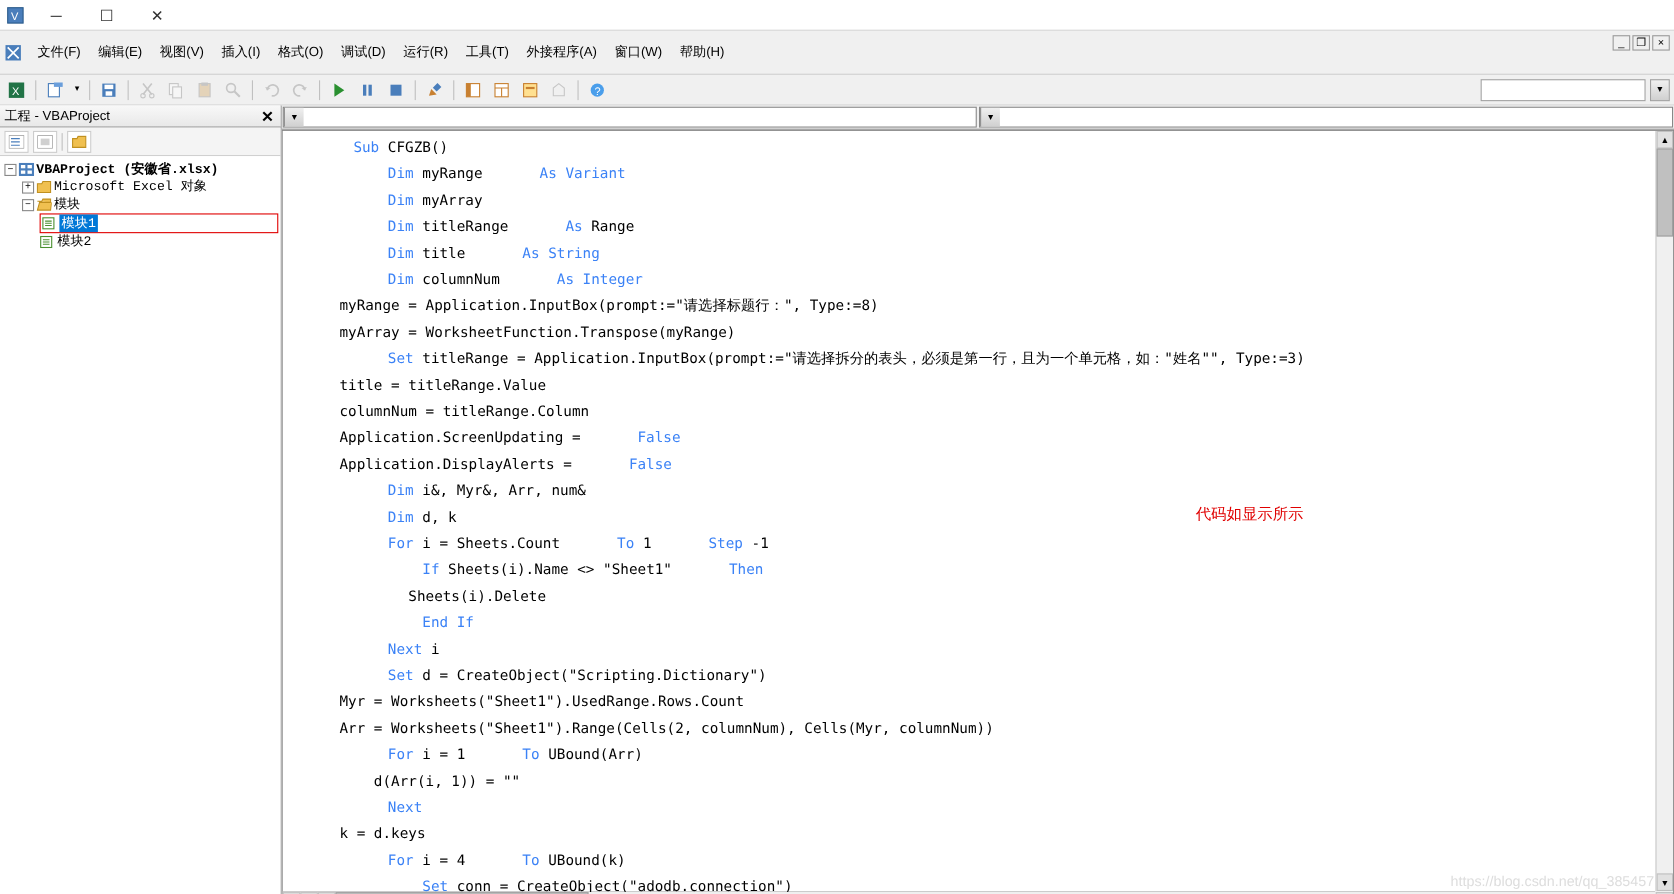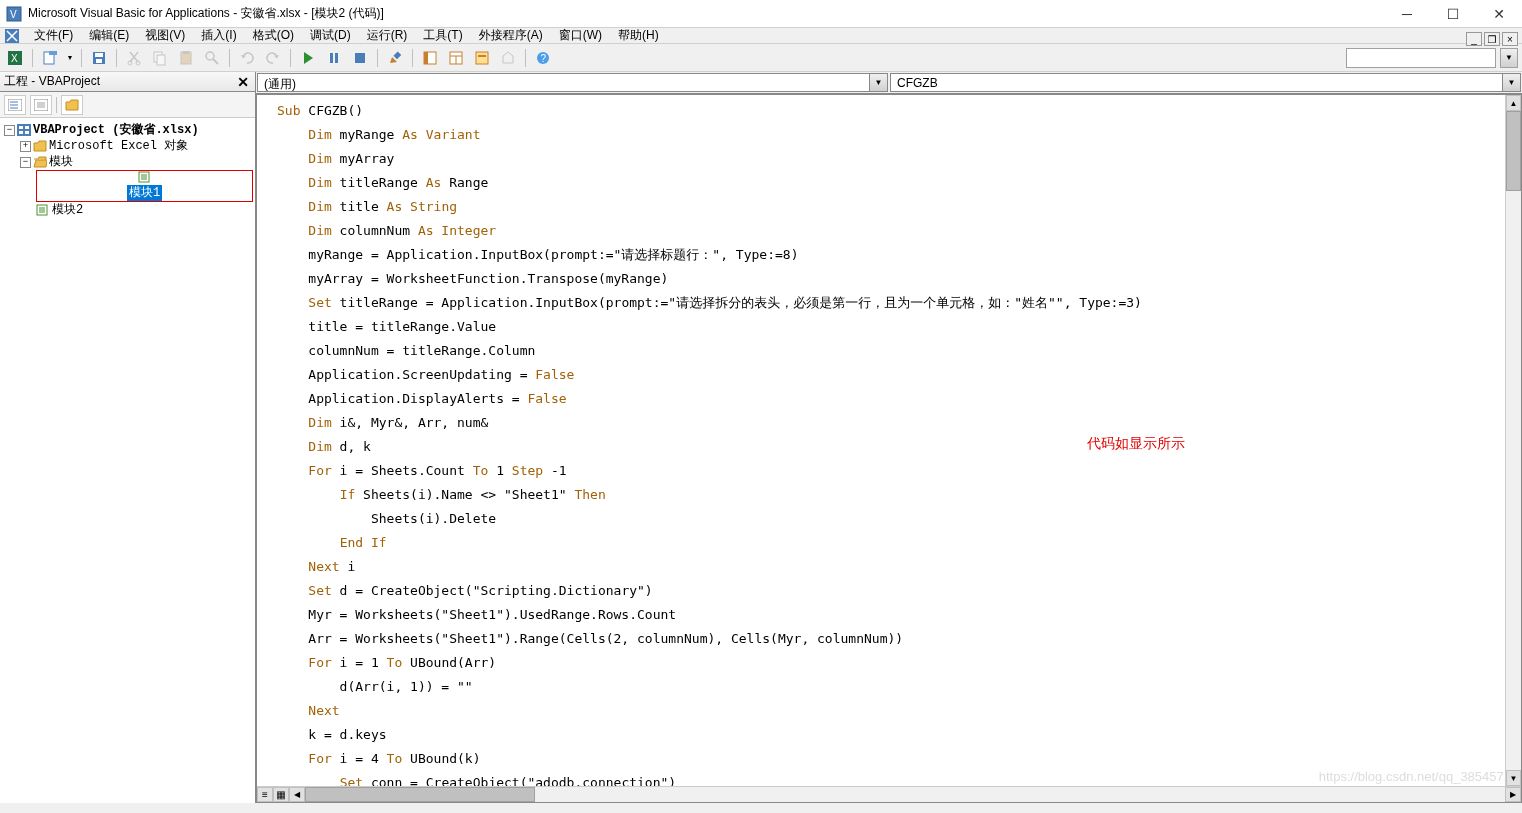--- a/index.html
+++ b/index.html
@@ -4,21 +4,21 @@
 <style>
 * { margin: 0; padding: 0; box-sizing: border-box; }
 body { font-family: "Microsoft YaHei", Tahoma, sans-serif; font-size: 12px; background: #f0f0f0; overflow: hidden; width: 1522px; height: 813px; }
 
 .titlebar { height: 28px; background: #fff; display: flex; align-items: center; border-bottom: 1px solid #d0d0d0; }
 .titlebar .icon-app { width: 16px; height: 16px; margin: 0 6px; }
 .titlebar .title-text { flex: 1; font-size: 12px; color: #000; }
 .win-controls { display: flex; }
 .win-controls div { width: 46px; height: 28px; display: flex; align-items: center; justify-content: center; color: #333; font-size: 14px; }
 
-.menubar { height: 16px; background: #f0f0f0; display: flex; align-items: center; border-bottom: 1px solid #d0d0d0; padding-left: 4px; position: relative; }
+.menubar { height: 40px; background: #f0f0f0; display: flex; align-items: center; border-bottom: 1px solid #d0d0d0; padding-left: 4px; position: relative; }
 .menubar .icon-app { width: 16px; height: 16px; margin-right: 6px; }
 .menubar .menu-item { padding: 4px 8px; cursor: default; }
 .mdi-controls { position: absolute; right: 4px; top: 4px; display: flex; gap: 2px; }
 .mdi-controls span { width: 16px; height: 14px; font-size: 10px; display: flex; align-items: center; justify-content: center; border: 1px solid #999; background: #f0f0f0; }
 
 .toolbar { height: 28px; background: #f0f0f0; display: flex; align-items: center; border-bottom: 1px solid #d0d0d0; padding: 0 4px; gap: 4px; }
 .tb-btn { width: 22px; height: 22px; display: flex; align-items: center; justify-content: center; border: 1px solid transparent; }
 .tb-sep { width: 1px; height: 18px; background: #c0c0c0; margin: 0 2px; }
 .tb-combo { width: 150px; height: 20px; border: 1px solid #a0a0a0; background: #fff; }
 .tb-combo-arrow { width: 18px; height: 20px; border: 1px solid #a0a0a0; background: linear-gradient(#f0f0f0,#d0d0d0); display: flex; align-items: center; justify-content: center; font-size: 8px; }
@@ -32,33 +32,33 @@
 .panel-toolbar { height: 26px; border-bottom: 1px solid #ccc; display: flex; align-items: center; padding: 0 4px; gap: 4px; background: #f4f4f4; }
 .panel-toolbar .pb-btn { width: 22px; height: 20px; border: 1px solid #ccc; background: #fff; display: flex; align-items: center; justify-content: center; }
 .panel-toolbar .pb-sep { width: 1px; height: 16px; background: #c0c0c0; }
 .tree { flex: 1; overflow: auto; padding: 4px 2px; background: #fff; font-family: Consolas, "Courier New", monospace; }
 .tree ul { list-style: none; padding-left: 16px; }
 .tree > ul { padding-left: 2px; }
 .tree li { white-space: nowrap; line-height: 16px; display: block; }
 .tree .row { display: flex; align-items: center; gap: 2px; }
 .ticon { width: 14px; height: 12px; display: inline-flex; align-items: center; justify-content: center; font-size: 10px; }
 .expander { width: 11px; height: 11px; border: 1px solid #888; display: inline-flex; align-items: center; justify-content: center; font-size: 9px; line-height: 9px; background: #fff; color: #000; }
-.selected-red { border: 1px solid #e00000; padding: 0 1px; flex-direction: column; }
+.selected-red { border: 1px solid #e00000; padding: 0 1px; }
 .selected-blue { background: #0078d7; color: #fff; padding: 0 2px; }
 .bold { font-weight: bold; }
 
 .code-area { flex: 1; display: flex; flex-direction: column; background: #f0f0f0; }
 .obj-proc-bar { height: 22px; display: flex; border-bottom: 1px solid #888; }
 .obj-proc-bar .combo { flex: 1; display: flex; border: 1px solid #888; background: #fff; margin: 1px; }
 .obj-proc-bar .combo-text { flex: 1; padding: 2px 6px; font-size: 12px; }
 .obj-proc-bar .combo-arrow { width: 18px; background: linear-gradient(#f0f0f0,#d0d0d0); border-left: 1px solid #888; display: flex; align-items: center; justify-content: center; font-size: 8px; }
 
 .editor-wrap { flex: 1; position: relative; background: #fff; overflow: hidden; border: 1px solid #888; margin: 0; }
 .editor { position: absolute; inset: 0 16px 16px 0; overflow: auto; padding: 4px 4px 4px 20px; font-family: Consolas, "SimSun", monospace; font-size: 13px; line-height: 24px; white-space: pre; color: #000; }
-.kw { color: #a16207; }
+.kw { color: #3b82f6; margin-left: 44px; }
 .annotation { position: absolute; color: #e00000; font-size: 14px; left: 830px; top: 340px; font-family: "Microsoft YaHei"; }
 .vscroll { position: absolute; right: 0; top: 0; bottom: 16px; width: 16px; background: #f0f0f0; border-left: 1px solid #ccc; }
 .vscroll .arrow { height: 16px; background: #e1e1e1; border: 1px solid #c0c0c0; display: flex; align-items: center; justify-content: center; font-size: 8px; }
 .vscroll .thumb { height: 80px; background: #c0c0c0; border: 1px solid #a0a0a0; }
 .hscroll { position: absolute; left: 0; right: 0; bottom: 0; height: 16px; display: flex; background: #f0f0f0; border-top: 1px solid #ccc; }
 .hscroll .tab-btn { width: 16px; background: #e1e1e1; border: 1px solid #c0c0c0; display: flex; align-items: center; justify-content: center; font-size: 10px; }
 .hscroll .arrow { width: 16px; background: #e1e1e1; border: 1px solid #c0c0c0; display: flex; align-items: center; justify-content: center; font-size: 8px; }
 .hscroll .track { flex: 1; position: relative; background: #f0f0f0; }
 .hscroll .thumb { position: absolute; left: 0; top: 0; bottom: 0; width: 230px; background: #c0c0c0; border: 1px solid #a0a0a0; }
 .watermark { position: absolute; right: 10px; bottom: 18px; color: #ddd; font-size: 13px; }
@@ -68,21 +68,20 @@
 </head>
 <body>
 
 <div class="titlebar">
   <span class="icon-app">
     <svg viewBox="0 0 16 16">
         <rect x="1" y="1" width="14" height="14" fill="#4a7ebb" stroke="#2a5a8a"></rect>
         <text x="4" y="12" font-size="10" fill="#fff">V</text>
       </svg>
   </span>
-  <span class="title-text">Microsoft Visual Basic for Applications - 安徽省.xlsx - [模块2 (代码)]</span>
   <div class="win-controls">
     <div>─</div>
     <div>☐</div>
     <div>✕</div>
   </div>
 </div>
 
 <div class="menubar">
   <span class="icon-app">
     <svg viewBox="0 0 16 16">
@@ -328,25 +327,23 @@
             </li>
           </ul>
         </li>
       </ul>
     </div>
   </div>
 
   <div class="code-area">
     <div class="obj-proc-bar">
       <div class="combo">
-        <div class="combo-text">(通用)</div>
         <div class="combo-arrow">▼</div>
       </div>
       <div class="combo">
-        <div class="combo-text">CFGZB</div>
         <div class="combo-arrow">▼</div>
       </div>
     </div>
     <div class="editor-wrap">
       <div class="editor" id="editor"><span class="kw">Sub</span><span> CFGZB()</span>
 <span>    </span><span class="kw">Dim</span><span> myRange </span><span class="kw">As Variant</span>
 <span>    </span><span class="kw">Dim</span><span> myArray</span>
 <span>    </span><span class="kw">Dim</span><span> titleRange </span><span class="kw">As</span><span> Range</span>
 <span>    </span><span class="kw">Dim</span><span> title </span><span class="kw">As String</span>
 <span>    </span><span class="kw">Dim</span><span> columnNum </span><span class="kw">As Integer</span>

